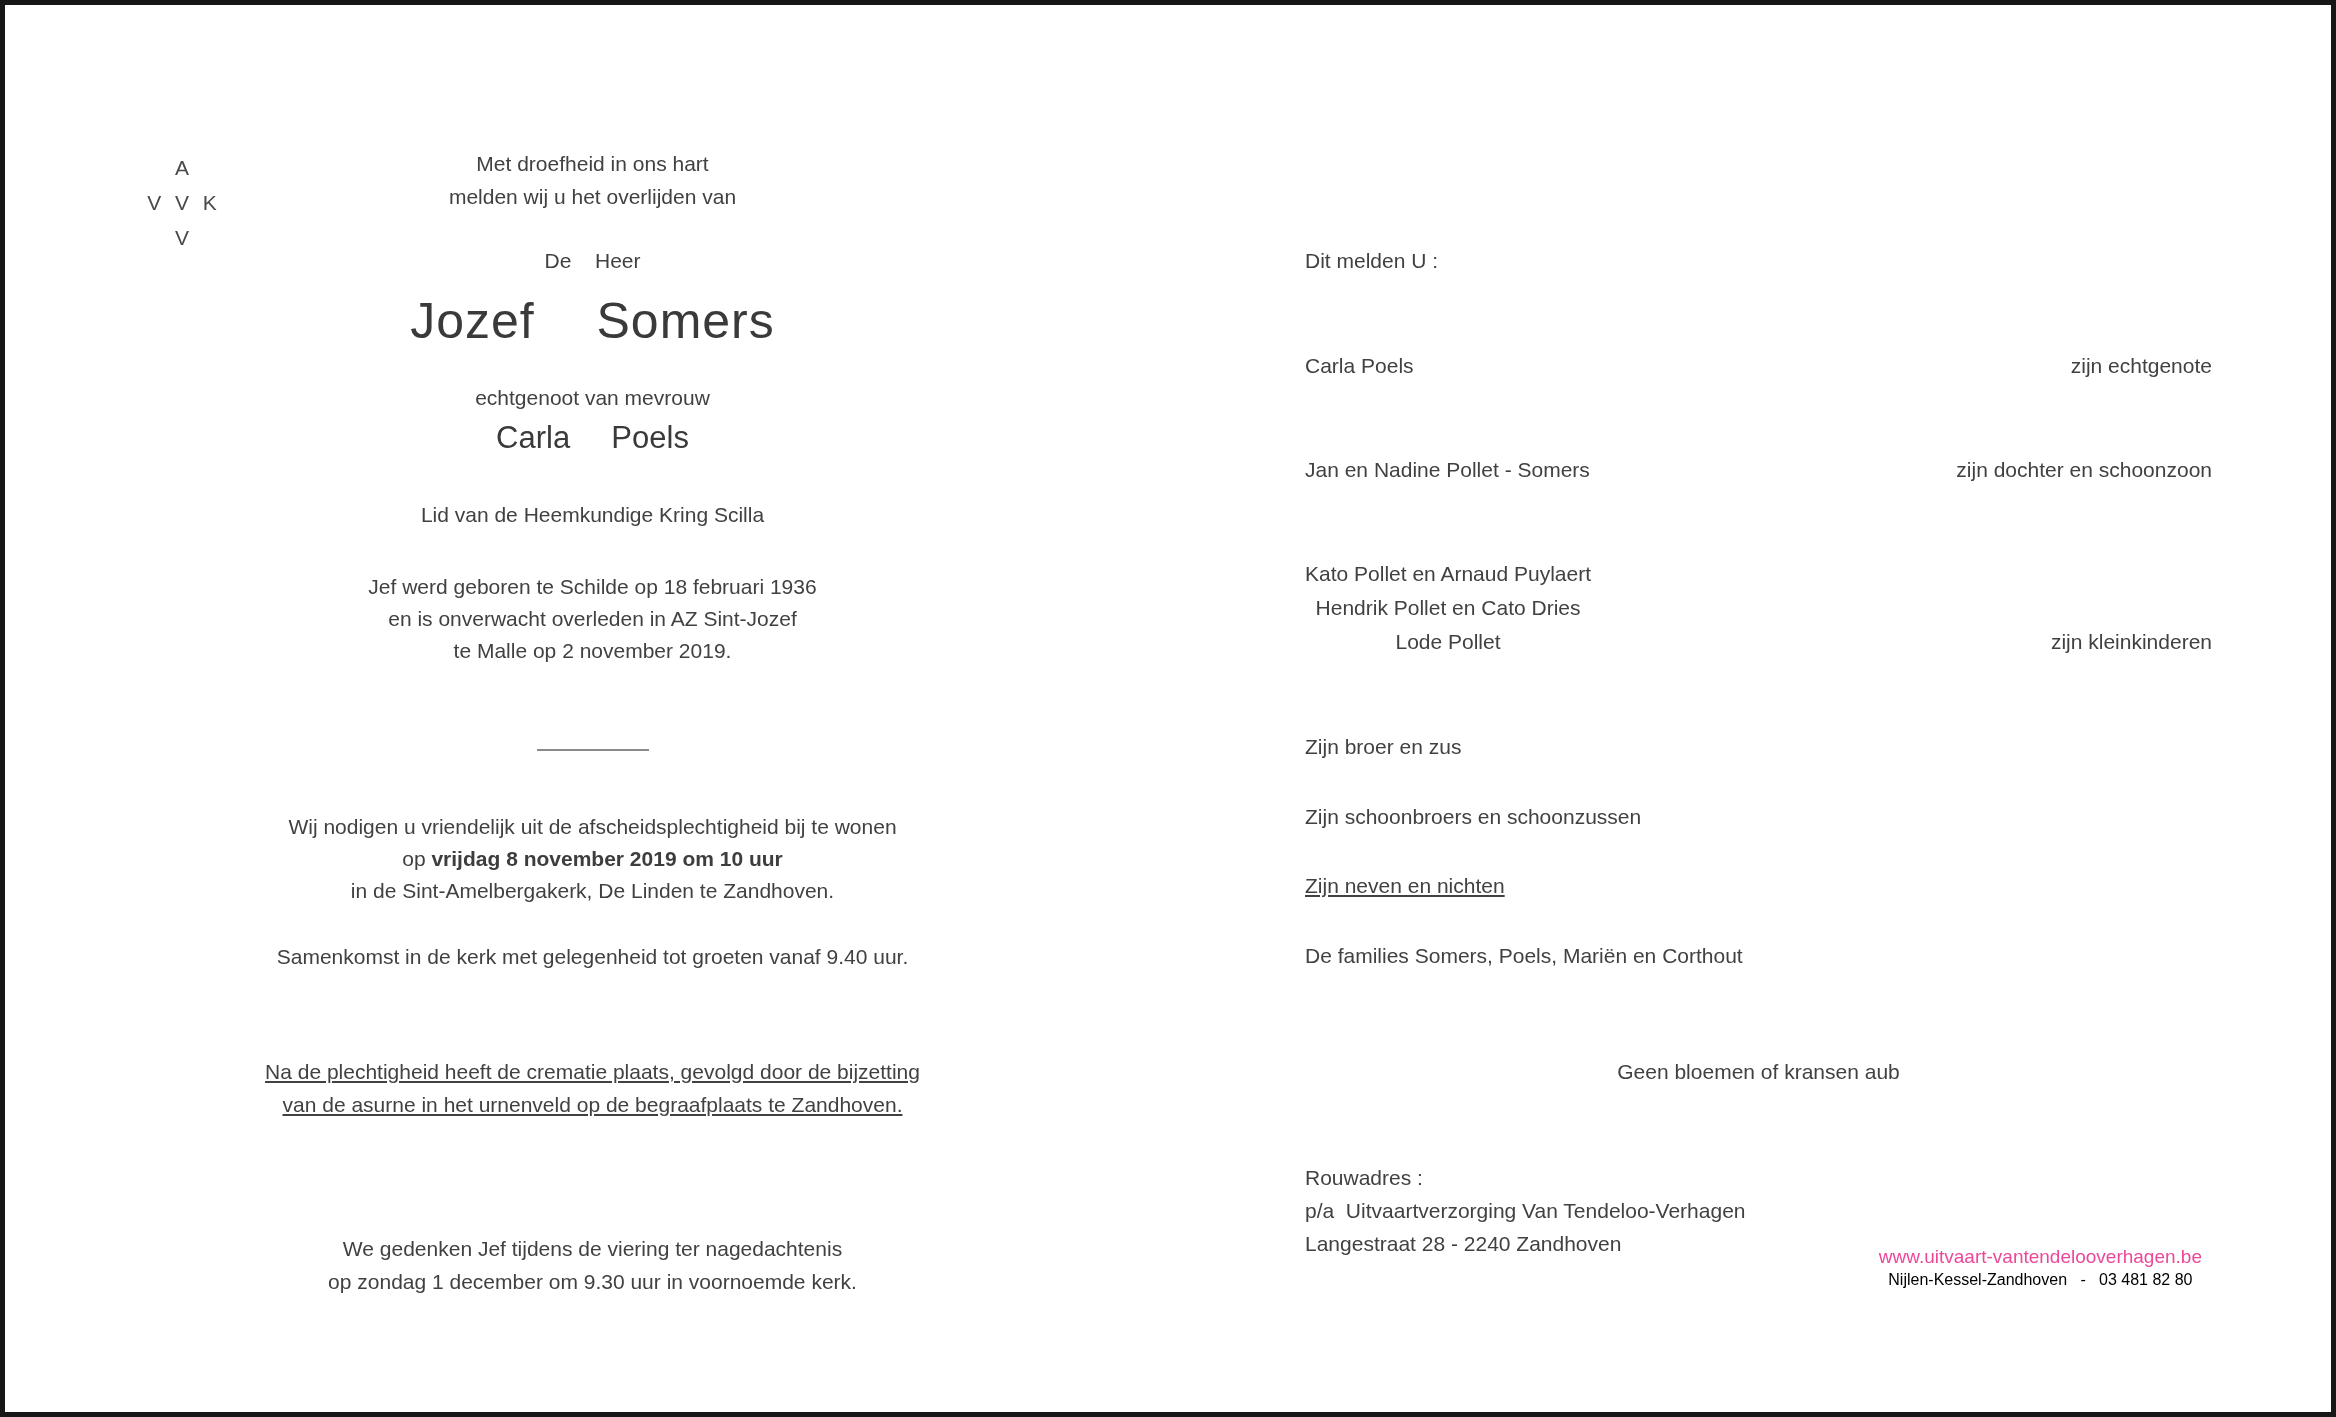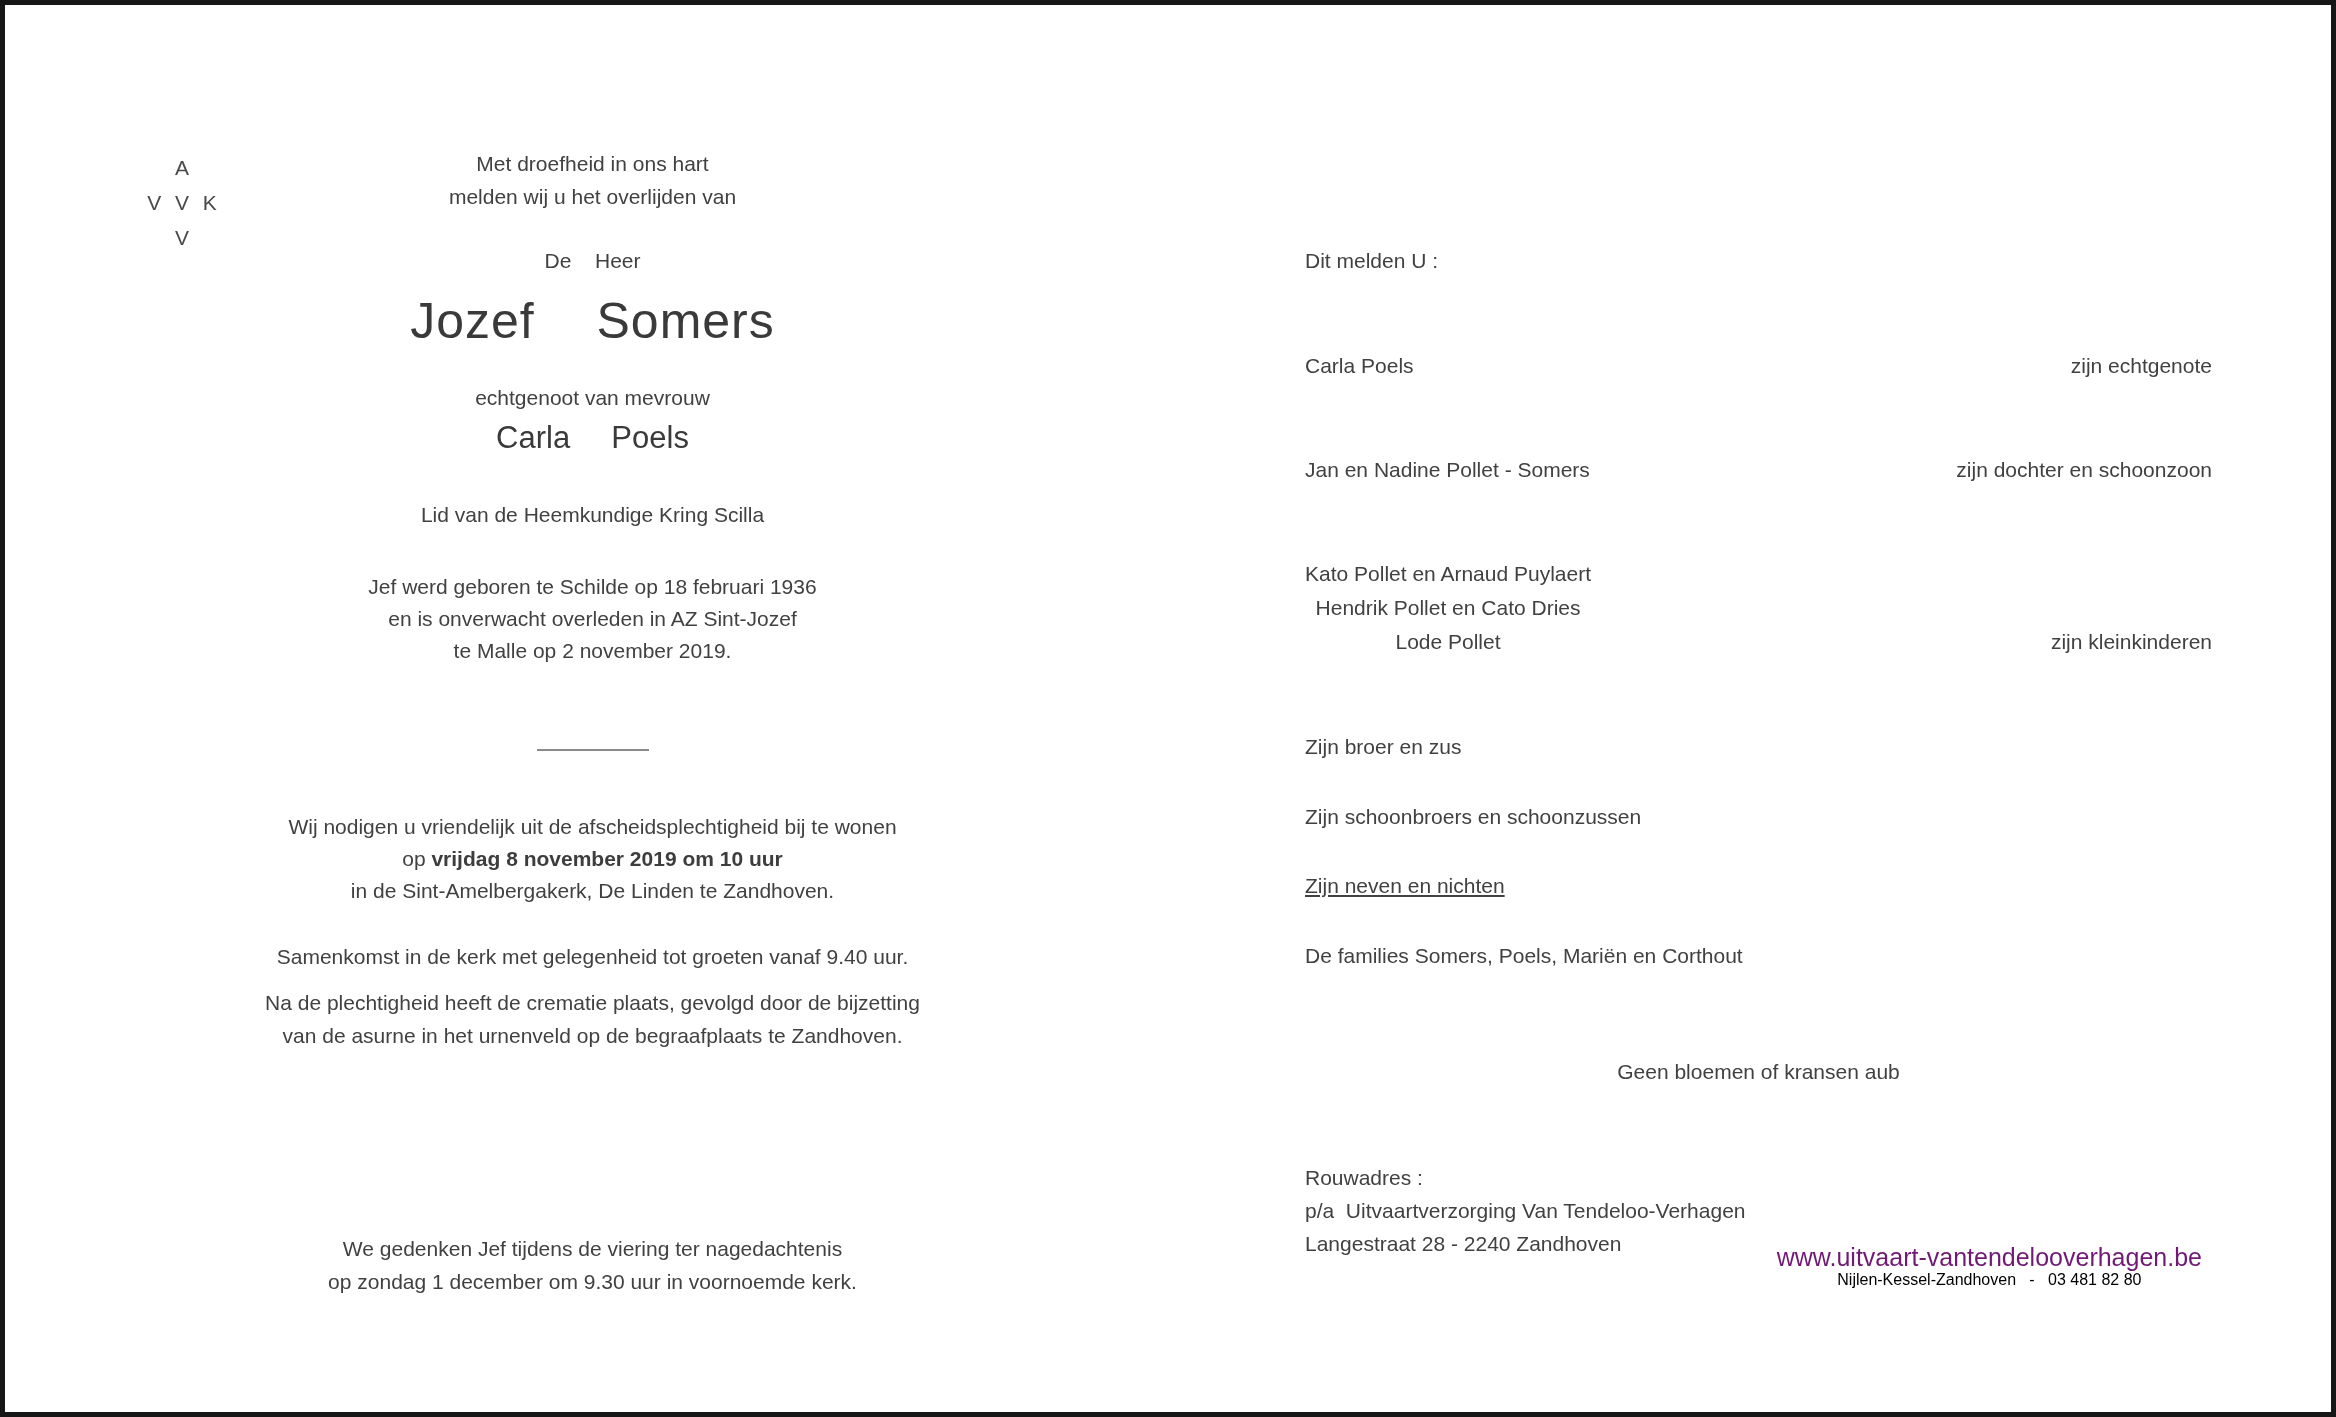--- a/index.html
+++ b/index.html
@@ -27,40 +27,40 @@
   .deceased-name{top:291px;font-size:50px;line-height:50px;color:#3a3a3a;letter-spacing:1px;word-spacing:16px;}
   .spouse-prefix{top:376px;}
   .spouse-name{top:414px;font-size:31px;line-height:38px;color:#3a3a3a;word-spacing:12px;}
   .membership{top:493px;}
   .life{top:566px;line-height:32px;}
   .divider{top:744px;left:170px;width:835px;}
   .divider-line{width:112px;height:0;border-top:2px solid #8a8a8a;margin:0 auto;}
   .ceremony{top:806px;line-height:32px;}
   .emph{font-weight:bold;color:#3d3d3d;}
   .gathering{top:935px;}
-  .cremation{top:981px;}
+  .cremation{top:1050px;text-decoration:underline;}
   .funerarium{top:1098px;line-height:32px;}
   .memorial{top:1227px;}
   
   .rcol{left:1300px;width:907px;}
   .row{display:flex;justify-content:space-between;align-items:baseline;}
   .row-multi{display:flex;justify-content:space-between;align-items:flex-end;text-align:center;}
   .heading{top:239px;}
   .row-spouse{top:344px;}
   .row-children{top:448px;}
   .row-grandchildren{top:552px;line-height:34px;}
   .group-1{top:725px;}
   .group-2{top:795px;}
   .group-3{top:864px;text-decoration:underline;}
   .group-4{top:934px;}
   .flowers{top:1050px;text-align:center;}
   .mourning{top:1156px;}
   
   .funeral-home{right:129px;top:1240px;text-align:center;}
-  .fh-site{font-size:25px;line-height:24px;color:#701a75;text-align:right;}
+  .fh-site{font-size:19px;line-height:24px;color:#ec4899;text-align:right;}
   .fh-loc{font-size:16px;line-height:22px;color:#000000;}
 </style>
 </head>
 <body>
 
 <div class="card">
 
   <div class="abs monogram">
     <div>A</div>
     <div class="mid">V V K</div>

